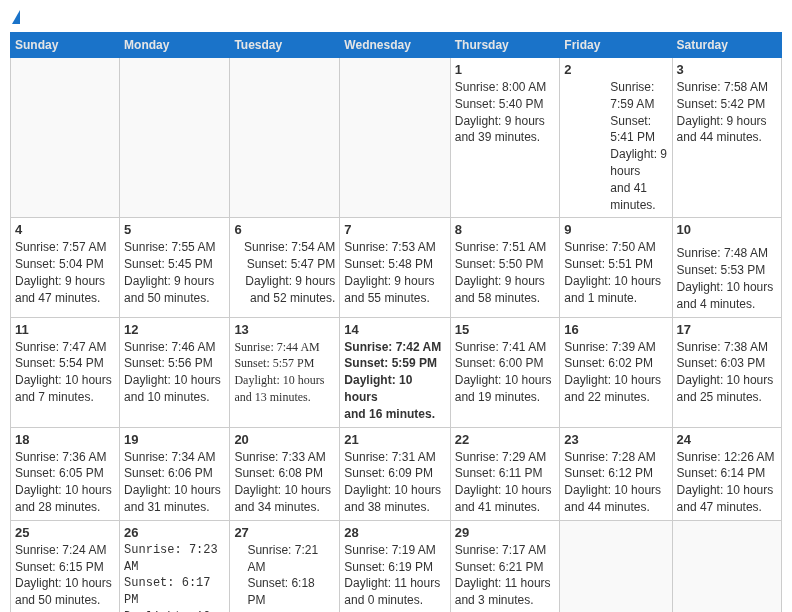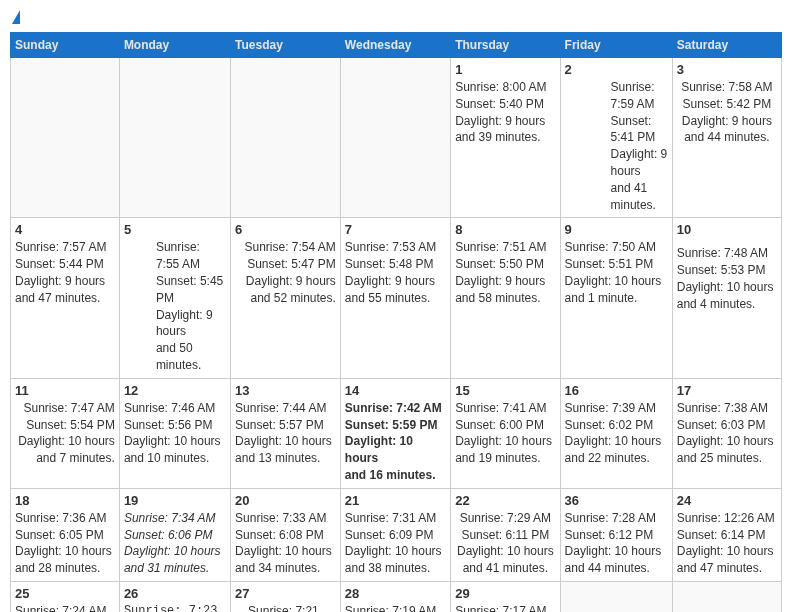--- a/index.html
+++ b/index.html
@@ -135,37 +135,37 @@
         </td>
         <td>
           <div class="day-number">2</div>
           <div class="day-info" style="white-space: pre-line; margin-left: 46px;">Sunrise: 7:59 AM
 Sunset: 5:41 PM
 Daylight: 9 hours
 and 41 minutes.</div>
         </td>
         <td>
           <div class="day-number">3</div>
-          <div class="day-info" style="white-space: pre-line; text-align: center;">Sunrise: 7:58 AM
+          <div class="day-info" style="white-space: pre-line;">Sunrise: 7:58 AM
 Sunset: 5:42 PM
 Daylight: 9 hours
 and 44 minutes.</div>
         </td>
       </tr>
       <tr>
         <td>
           <div class="day-number">4</div>
           <div class="day-info" style="white-space: pre-line;">Sunrise: 7:57 AM
-Sunset: 5:44 PM
+Sunset: 5:04 PM
 Daylight: 9 hours
 and 47 minutes.</div>
         </td>
         <td>
           <div class="day-number">5</div>
-          <div class="day-info" style="white-space: pre-line; margin-left: 32px;">Sunrise: 7:55 AM
+          <div class="day-info" style="white-space: pre-line;">Sunrise: 7:55 AM
 Sunset: 5:45 PM
 Daylight: 9 hours
 and 50 minutes.</div>
         </td>
         <td>
           <div class="day-number">6</div>
           <div class="day-info" style="white-space: pre-line; text-align: right;">Sunrise: 7:54 AM
 Sunset: 5:47 PM
 Daylight: 9 hours
 and 52 minutes.</div>
@@ -195,35 +195,35 @@
           <div class="day-number">10</div>
           <div class="day-info" style="white-space: pre-line; margin-top: 8px;">Sunrise: 7:48 AM
 Sunset: 5:53 PM
 Daylight: 10 hours
 and 4 minutes.</div>
         </td>
       </tr>
       <tr>
         <td>
           <div class="day-number">11</div>
-          <div class="day-info" style="white-space: pre-line; text-align: right;">Sunrise: 7:47 AM
+          <div class="day-info" style="white-space: pre-line;">Sunrise: 7:47 AM
 Sunset: 5:54 PM
 Daylight: 10 hours
 and 7 minutes.</div>
         </td>
         <td>
           <div class="day-number">12</div>
           <div class="day-info" style="white-space: pre-line;">Sunrise: 7:46 AM
 Sunset: 5:56 PM
 Daylight: 10 hours
 and 10 minutes.</div>
         </td>
         <td>
           <div class="day-number">13</div>
-          <div class="day-info" style="white-space: pre-line;">Sunrise: 7:44 AM
+          <div class="day-info" style="white-space: pre-line; font-family: Liberation Serif, serif;">Sunrise: 7:44 AM
 Sunset: 5:57 PM
 Daylight: 10 hours
 and 13 minutes.</div>
         </td>
         <td>
           <div class="day-number">14</div>
           <div class="day-info" style="white-space: pre-line; font-weight: bold;">Sunrise: 7:42 AM
 Sunset: 5:59 PM
 Daylight: 10 hours
 and 16 minutes.</div>
@@ -253,48 +253,48 @@
       <tr>
         <td>
           <div class="day-number">18</div>
           <div class="day-info" style="white-space: pre-line;">Sunrise: 7:36 AM
 Sunset: 6:05 PM
 Daylight: 10 hours
 and 28 minutes.</div>
         </td>
         <td>
           <div class="day-number">19</div>
-          <div class="day-info" style="white-space: pre-line; font-style: italic;">Sunrise: 7:34 AM
+          <div class="day-info" style="white-space: pre-line;">Sunrise: 7:34 AM
 Sunset: 6:06 PM
 Daylight: 10 hours
 and 31 minutes.</div>
         </td>
         <td>
           <div class="day-number">20</div>
           <div class="day-info" style="white-space: pre-line;">Sunrise: 7:33 AM
 Sunset: 6:08 PM
 Daylight: 10 hours
 and 34 minutes.</div>
         </td>
         <td>
           <div class="day-number">21</div>
           <div class="day-info" style="white-space: pre-line;">Sunrise: 7:31 AM
 Sunset: 6:09 PM
 Daylight: 10 hours
 and 38 minutes.</div>
         </td>
         <td>
           <div class="day-number">22</div>
-          <div class="day-info" style="white-space: pre-line; text-align: center;">Sunrise: 7:29 AM
+          <div class="day-info" style="white-space: pre-line;">Sunrise: 7:29 AM
 Sunset: 6:11 PM
 Daylight: 10 hours
 and 41 minutes.</div>
         </td>
         <td>
-          <div class="day-number">36</div>
+          <div class="day-number">23</div>
           <div class="day-info" style="white-space: pre-line;">Sunrise: 7:28 AM
 Sunset: 6:12 PM
 Daylight: 10 hours
 and 44 minutes.</div>
         </td>
         <td>
           <div class="day-number">24</div>
           <div class="day-info" style="white-space: pre-line;">Sunrise: 12:26 AM
 Sunset: 6:14 PM
 Daylight: 10 hours

